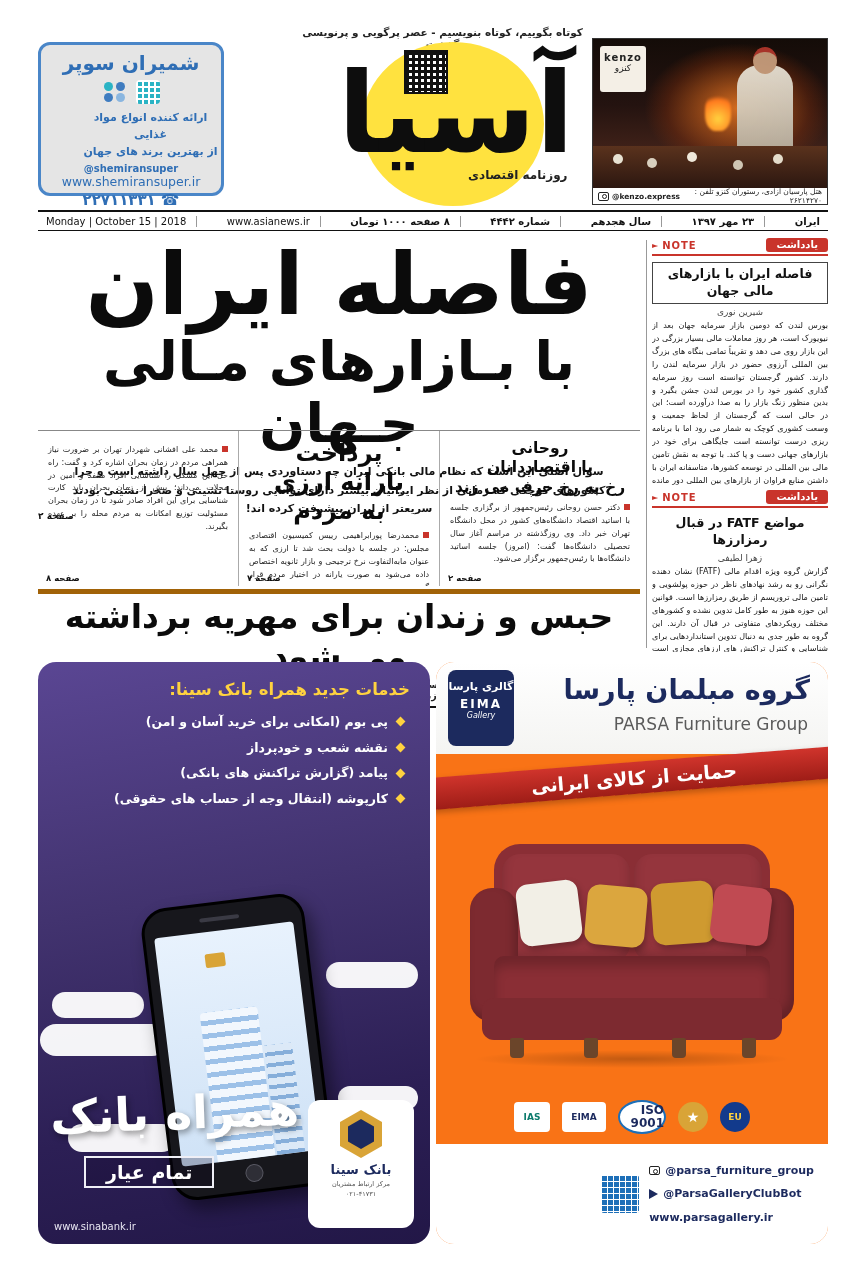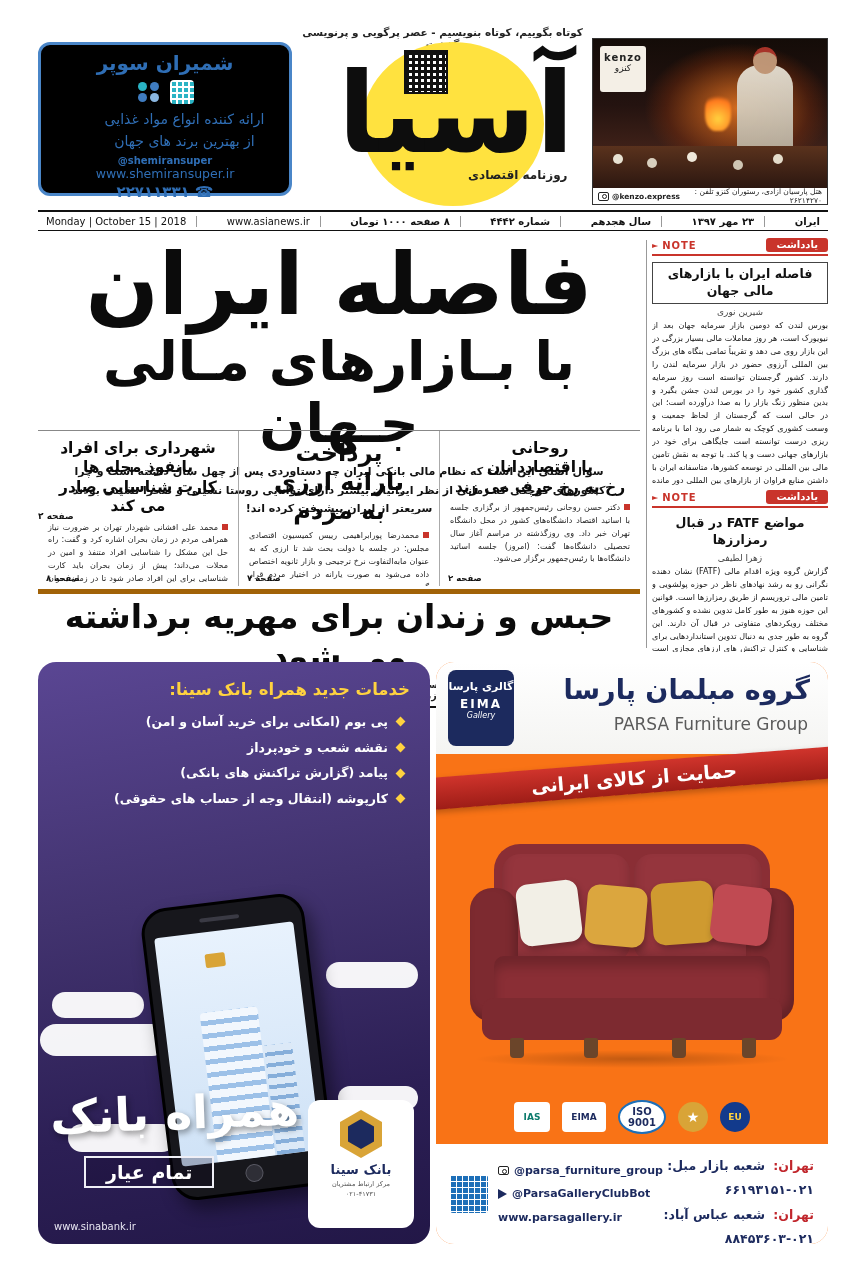--- a/index.html
+++ b/index.html
@@ -1,34 +1,34 @@
 <!DOCTYPE html>
 <html lang="fa" dir="rtl"><head>
 <meta charset="utf-8">
 <style>
   html,body{margin:0;padding:0;background:#ffffff;}
   .page{position:relative;width:866px;height:1280px;background:#fff;overflow:hidden;
         font-family:"DejaVu Sans",sans-serif;direction:rtl;color:#111;}
 
   
-  .ad-shemiran{position:absolute;left:38px;top:42px;width:254px;height:154px;
+  .ad-shemiran{position:absolute;left:38px;top:42px;width:186px;height:154px;
     border:3px solid #4a86c8;border-radius:12px;text-align:center;color:#2f6eb5;
-    padding-top:6px;box-sizing:border-box;background:#000000;}
+    padding-top:6px;box-sizing:border-box;background:#e5e5e5;}
   .sh-title{font-size:20px;font-weight:bold;}
   .sh-logo{height:30px;display:flex;justify-content:center;gap:8px;align-items:center;margin:2px 0;}
   .sh-qr{width:24px;height:24px;background:#2ab3c4;border-radius:4px;
     background-image:linear-gradient(90deg,#fff 2px,transparent 2px),linear-gradient(#fff 2px,transparent 2px);
     background-size:6px 6px;display:inline-block;}
   .sh-dots{display:inline-block;width:26px;height:24px;position:relative;}
   .sh-dots i{position:absolute;width:9px;height:9px;border-radius:50%;background:#3f7cc0;}
   .sh-dots i:nth-child(1){left:2px;top:2px;background:#2ab3c4;}
   .sh-dots i:nth-child(2){left:14px;top:2px;}
   .sh-dots i:nth-child(3){left:2px;top:13px;}
   .sh-dots i:nth-child(4){left:14px;top:13px;background:#8ab6e0;}
-  .sh-line{font-size:14px;font-weight:normal;line-height:1.55;padding-left:39px;}
+  .sh-line{font-size:11px;font-weight:bold;line-height:1.55;padding-left:39px;}
   .sh-insta{font-size:10px;font-weight:bold;direction:ltr;margin-top:3px;}
   .sh-web{font-size:12.5px;font-weight:normal;direction:ltr;}
   .sh-phone{font-size:15px;font-weight:bold;margin-top:2px;}
   .sh-phone .glyph{margin-left:5px;}
 
   
   .masthead-tagline{position:absolute;left:300px;top:26px;width:285px;text-align:center;
     font-size:10.5px;font-weight:bold;color:#222;}
   .sun-circle{position:absolute;left:362px;top:42px;width:182px;height:164px;border-radius:50%;
     background:#ffe23f;}
@@ -191,21 +191,21 @@
   .p-gold1{left:120px;top:56px;width:60px;height:60px;background:#dba63e;transform:rotate(5deg);}
   .p-gold2{left:186px;top:52px;width:62px;height:62px;background:#cf9a30;transform:rotate(-4deg);}
   .p-red{left:246px;top:56px;width:58px;height:58px;background:#c04a52;transform:rotate(7deg);}
   .sofa-leg{position:absolute;bottom:10px;width:14px;height:20px;background:#6b452a;border-radius:2px 2px 4px 4px;}
   .lg1{left:44px;} .lg2{left:118px;} .lg3{left:206px;} .lg4{left:276px;}
 
   .badges{position:absolute;left:0;right:0;top:438px;display:flex;justify-content:center;gap:12px;align-items:center;}
   .badge{height:30px;display:flex;align-items:center;justify-content:center;font-weight:bold;}
   .b-eu{width:30px;border-radius:50%;background:#123a8c;color:#ffd23f;font-size:9px;}
   .b-award{width:30px;border-radius:50%;background:#d9a437;color:#fff;font-size:14px;}
-  .b-iso{width:44px;border-radius:50%;background:#fff;border:2px solid #1d6fb8;color:#1c2a5e;font-size:10px;text-align:center;line-height:1.1;}
+  .b-iso{width:44px;border-radius:50%;background:#fff;border:2px solid #1d6fb8;color:#1c2a5e;font-size:12px;text-align:right;line-height:1.1;}
   .b-eima{width:44px;background:#fff;border-radius:4px;color:#1c2a5e;font-size:9px;}
   .b-ias{width:36px;background:#fff;border-radius:4px;color:#0e7c6e;font-size:9px;}
 
   .parsa-bottom{position:absolute;left:0;right:0;bottom:0;height:100px;background:#fff;display:flex;
     justify-content:space-between;padding:10px 14px;box-sizing:border-box;}
   .parsa-contacts{font-size:12.5px;line-height:1.95;font-weight:bold;color:#1c2a5e;}
   .c-label{color:#c1272d;margin-left:4px;}
   .parsa-socials{direction:ltr;text-align:left;font-size:11px;color:#1c2a5e;font-weight:bold;line-height:2.1;
     display:flex;gap:10px;align-items:center;}
   .soc-lines div{display:flex;align-items:center;gap:5px;}
@@ -304,25 +304,20 @@
         <div>یارانه ارزی</div>
         <div>به مردم</div>
       </div>
       <div class="art-body">
         <span class="sq-bullet"></span><span>محمدرضا پورابراهیمی رییس کمیسیون اقتصادی مجلس: در جلسه با دولت بحث شد تا ارزی که به عنوان مابه‌التفاوت نرخ ترجیحی و بازار ثانویه اختصاص داده می‌شود به صورت یارانه در اختیار مردم قرار گیرد.</span>
       </div>
       <span class="art-page">صفحه ۷</span>
     </div>
 
     <div class="article">
-      <div class="art-title t-md">
-        <div>شهرداری برای افراد</div>
-        <div>بانفوذ محله ها</div>
-        <div>کارت شناسایی صادر می کند</div>
-      </div>
       <div class="art-body">
         <span class="sq-bullet"></span><span>محمد علی افشانی شهردار تهران بر ضرورت نیاز همراهی مردم در زمان بحران اشاره کرد و گفت: راه حل این مشکل را شناسایی افراد متنفذ و امین در محلات می‌داند؛ پیش از زمان بحران باید کارت شناسایی برای این افراد صادر شود تا در زمان بحران مسئولیت توزیع امکانات به مردم محله را بر عهده بگیرند.</span>
       </div>
       <span class="art-page">صفحه ۸</span>
     </div>
 
   </div>
 
   <div class="banner">
     <div class="banner-title">حبس و زندان برای مهریه برداشته می شود</div>
@@ -449,33 +444,20 @@
 
     <div class="badges">
       <div class="badge b-eu">EU</div>
       <div class="badge b-award">★</div>
       <div class="badge b-iso">ISO 9001</div>
       <div class="badge b-eima">EIMA</div>
       <div class="badge b-ias">IAS</div>
     </div>
 
     <div class="parsa-bottom">
-      <div class="parsa-contacts">
-        <div>
-          <span class="c-label">تهران:</span>
-          <span>شعبه بازار مبل:</span>
-          <span>۰۲۱-۶۶۱۹۳۱۵۱</span>
-        </div>
-        <div>
-          <span class="c-label">تهران:</span>
-          <span>شعبه عباس آباد:</span>
-          <span>۰۲۱-۸۸۴۵۳۶۰۳</span>
-        </div>
-
-      </div>
       <div class="parsa-socials">
         <div class="parsa-qr"></div>
         <div class="soc-lines">
           <div>
             <span class="cam-icon"></span>
             <span>@parsa_furniture_group</span>
           </div>
           <div>
             <span class="tg-icon"></span>
             <span>@ParsaGalleryClubBot</span>

